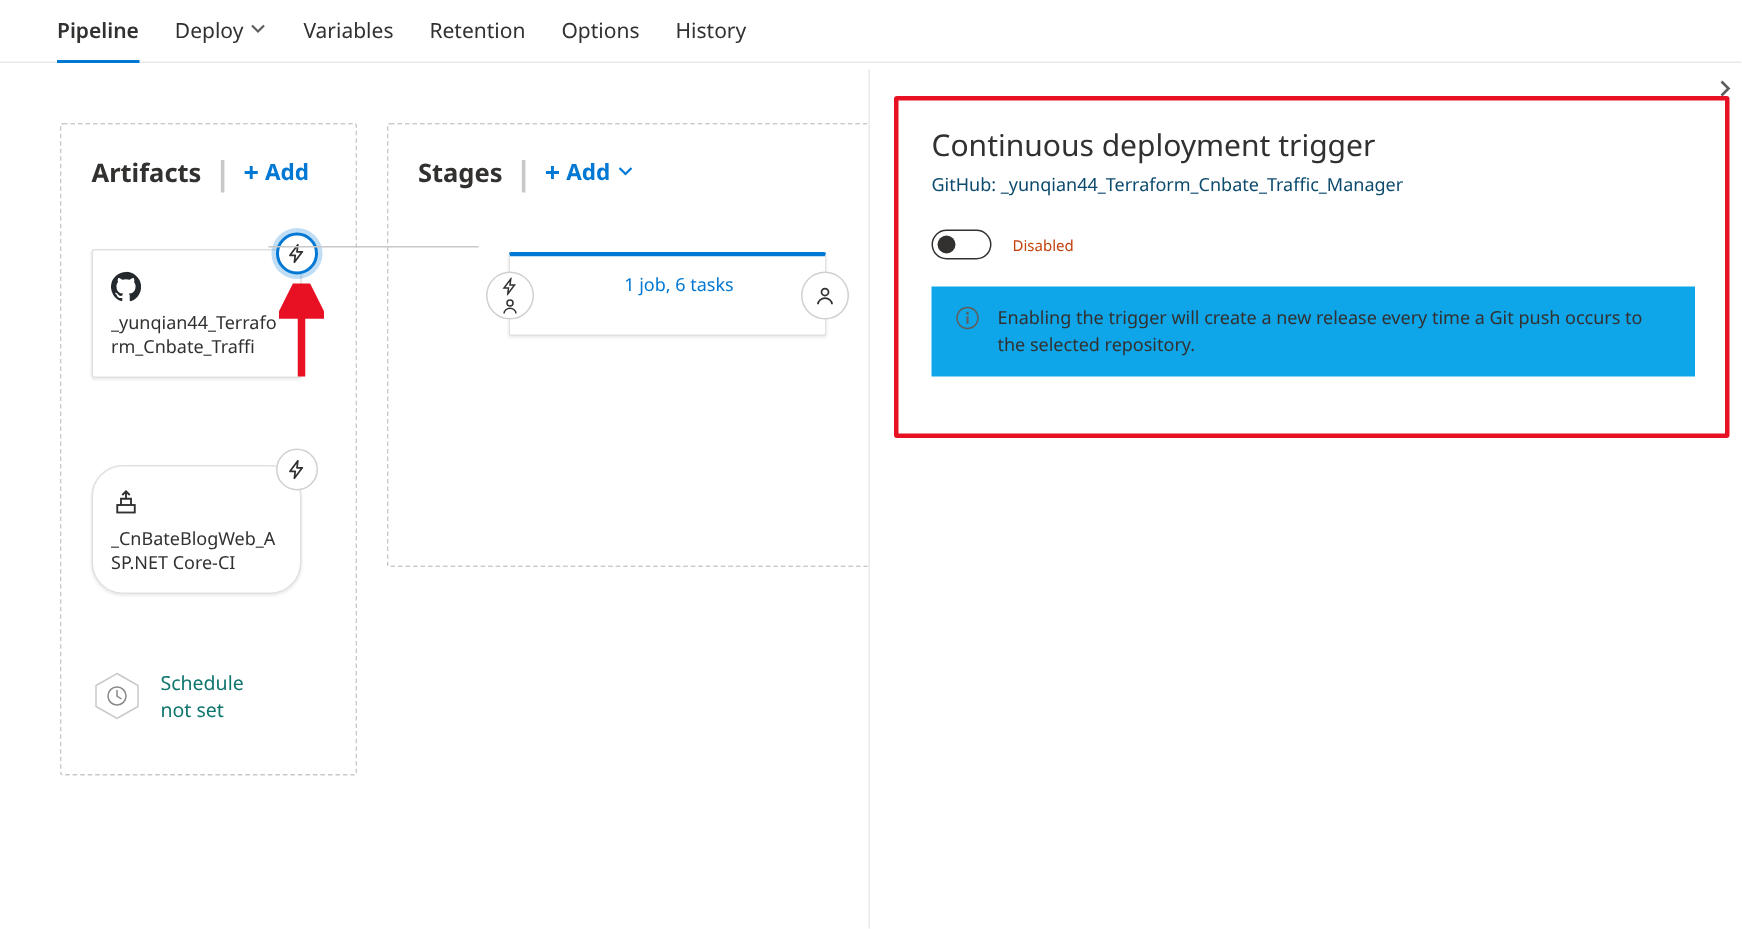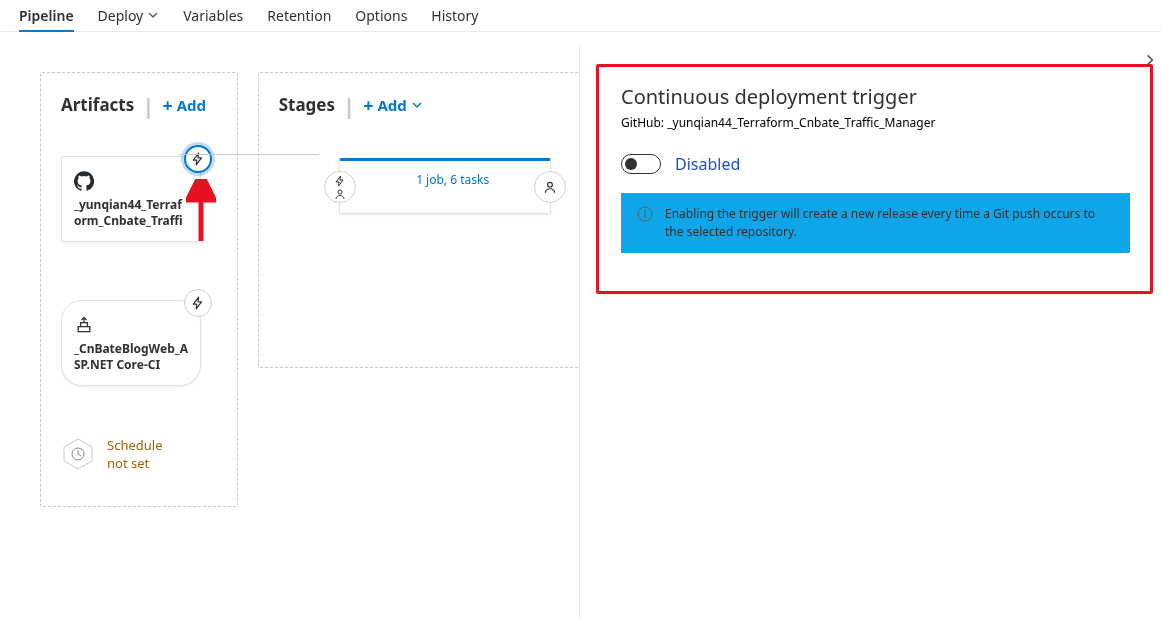--- a/index.html
+++ b/index.html
@@ -1,19 +1,19 @@
 <!DOCTYPE html>
 <html><head>
 <meta charset="utf-8">
 <style>
   html,body{margin:0;padding:0;font-family:"Segoe UI",system-ui,-apple-system,sans-serif;font-size:14px;color:#323130;background:#fff;}
   *{box-sizing:border-box;}
 
   
-  .tab-bar{display:flex;align-items:center;height:32px;padding:0 19px;border-bottom:1px solid #eaeaea;gap:24px;}
+  .tab-bar{display:flex;align-items:center;height:42px;padding:0 38px;border-bottom:1px solid #eaeaea;gap:24px;}
   .tab{display:flex;align-items:center;height:100%;font-size:14px;color:#323130;cursor:pointer;}
   .tab.active{font-weight:600;border-bottom:2px solid #0078d4;margin-bottom:-1px;}
   .tab .chev{margin-left:4px;}
 
   
   .canvas{position:relative;padding:40px 40px 40px 40px;}
 
   .panel-group{display:inline-block;vertical-align:top;}
   .panel{border:1px dashed #c8c8c8;border-radius:2px;padding:20px 20px 34px 20px;position:relative;}
 
@@ -22,26 +22,26 @@
 
   .panel-header{display:flex;align-items:center;gap:10px;margin-bottom:40px;color:#323130;font-size:17px;font-weight:700;}
   .panel-header .sep{color:#c8c8c8;font-size:22px;line-height:1;margin:0 -2px;}
   .panel-header .add{color:#0078d4;display:flex;align-items:center;gap:4px;font-size:15px;cursor:pointer;}
   .panel-header .plus{font-size:18px;line-height:1;}
 
   
   .artifact-card{position:relative;background:#fff;border:1px solid #e1e1e1;box-shadow:0 1px 2px rgba(0,0,0,.08);border-radius:2px;padding:14px 12px 12px 12px;width:140px;min-height:78px;}
   .artifact-card + .artifact-card{margin-top:58px;border-radius:21px;}
   .artifact-card .src-icon{width:20px;height:20px;margin-bottom:6px;}
-  .artifact-card .name{font-size:12px;line-height:16px;word-break:break-all;color:#323130;overflow:hidden;max-height:32px;font-weight:bold;}
+  .artifact-card .name{font-size:12px;line-height:16px;word-break:break-all;color:#323130;overflow:hidden;max-height:32px;}
 
   .bolt-badge{position:absolute;top:-12px;right:-12px;width:28px;height:28px;border-radius:50%;background:#fff;border:1px solid #d0d0d0;display:flex;align-items:center;justify-content:center;cursor:pointer;}
   .bolt-badge.active{border:2px solid #0078d4;box-shadow:0 0 0 3px rgba(0,120,212,.25);}
 
-  .schedule-row{margin-top:50px;display:flex;align-items:center;gap:12px;color:#a16207;font-size:13px;}
+  .schedule-row{margin-top:50px;display:flex;align-items:center;gap:12px;color:#0f766e;font-size:13px;}
   .hex{width:34px;height:34px;display:flex;align-items:center;justify-content:center;color:#a19f9d;}
 
   
   .arrow-annot{position:absolute;top:22px;left:124px;pointer-events:none;}
 
   
   .connector{position:absolute;top:122px;left:179px;width:140px;border-top:1px solid #c8c8c8;}
 
   
   .stage-card{position:relative;background:#fff;border:1px solid #e1e1e1;border-top:3px solid #0078d4;box-shadow:0 1px 2px rgba(0,0,0,.08);border-radius:2px;display:flex;align-items:stretch;width:212px;height:56px;margin-top:42px;margin-left:60px;}
@@ -50,26 +50,26 @@
   .stage-body{flex:1;padding:8px 12px 8px 28px;}
   .stage-title{font-size:14px;color:#323130;}
   .stage-sub{font-size:12px;color:#0078d4;margin-top:2px;cursor:pointer;text-align:center;}
 
   
   .side-panel{position:absolute;top:46px;right:0;bottom:0;width:582px;background:#fff;border-left:1px solid #eaeaea;}
   .side-expand{position:absolute;top:6px;right:4px;color:#605e5c;cursor:pointer;}
 
   .side-inner{border:3px solid #e81123;border-radius:2px;margin:18px 8px 0 16px;padding:16px 20px 38px 22px;}
   .side-title{font-size:20px;font-weight:400;color:#323130;margin:0 0 4px 0;}
-  .side-sub{font-size:12px;color:#000000;margin-bottom:22px;}
+  .side-sub{font-size:12px;color:#0c4a6e;margin-bottom:22px;}
 
   .toggle-row{display:flex;align-items:center;gap:14px;margin-bottom:18px;}
   .toggle{position:relative;width:40px;height:20px;border:1px solid #323130;border-radius:10px;background:#fff;cursor:pointer;}
   .toggle .knob{position:absolute;top:3px;left:3px;width:12px;height:12px;border-radius:50%;background:#323130;}
-  .toggle-label{font-size:16px;color:#1d4ed8;}
+  .toggle-label{font-size:10px;color:#c2410c;}
 
   .info-box{background:#0ea5e9;padding:12px 16px;display:flex;gap:12px;font-size:12px;color:#323130;line-height:18px;}
   .info-box svg{flex:0 0 16px;margin-top:1px;}
 
   
   svg.icon{width:14px;height:14px;}
   svg.icon16{width:16px;height:16px;}
   svg.icon12{width:12px;height:12px;}
 </style>
 </head>

